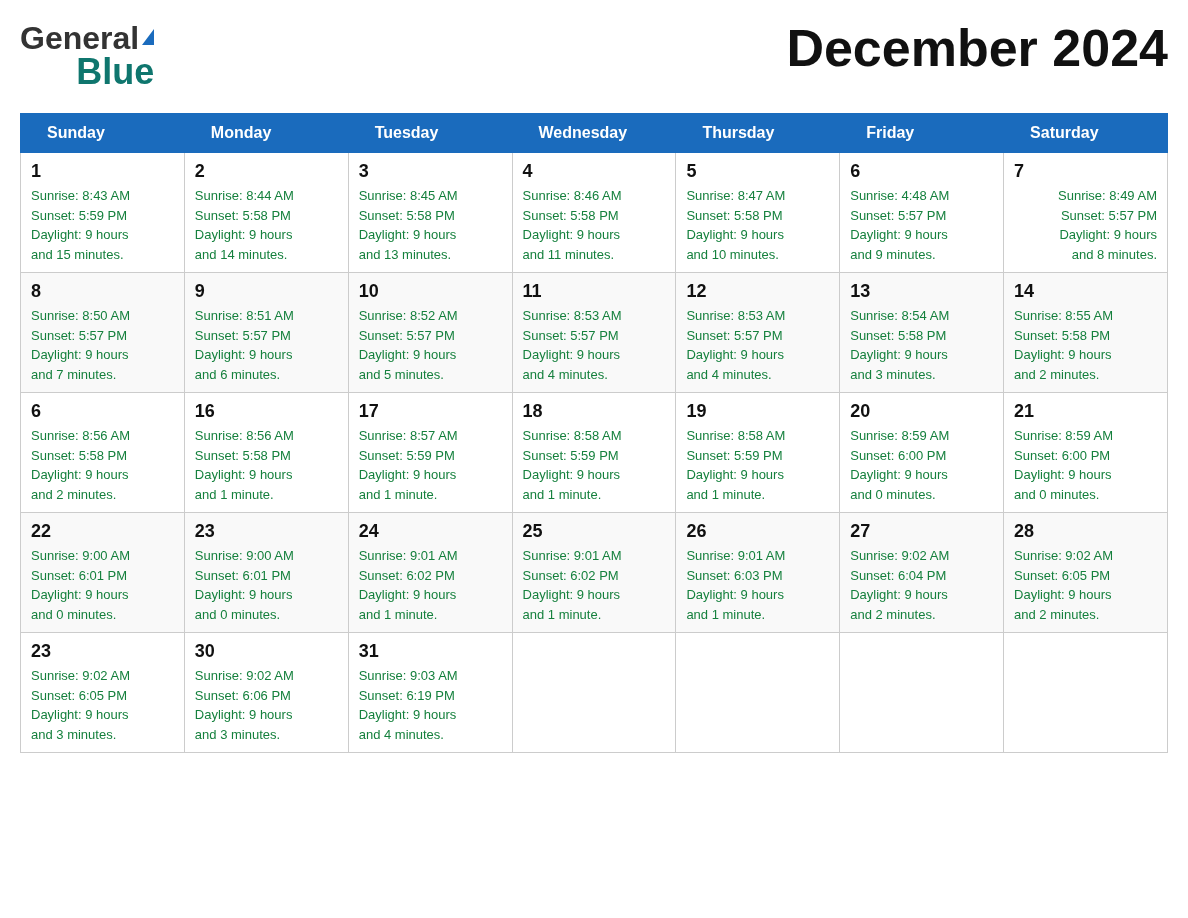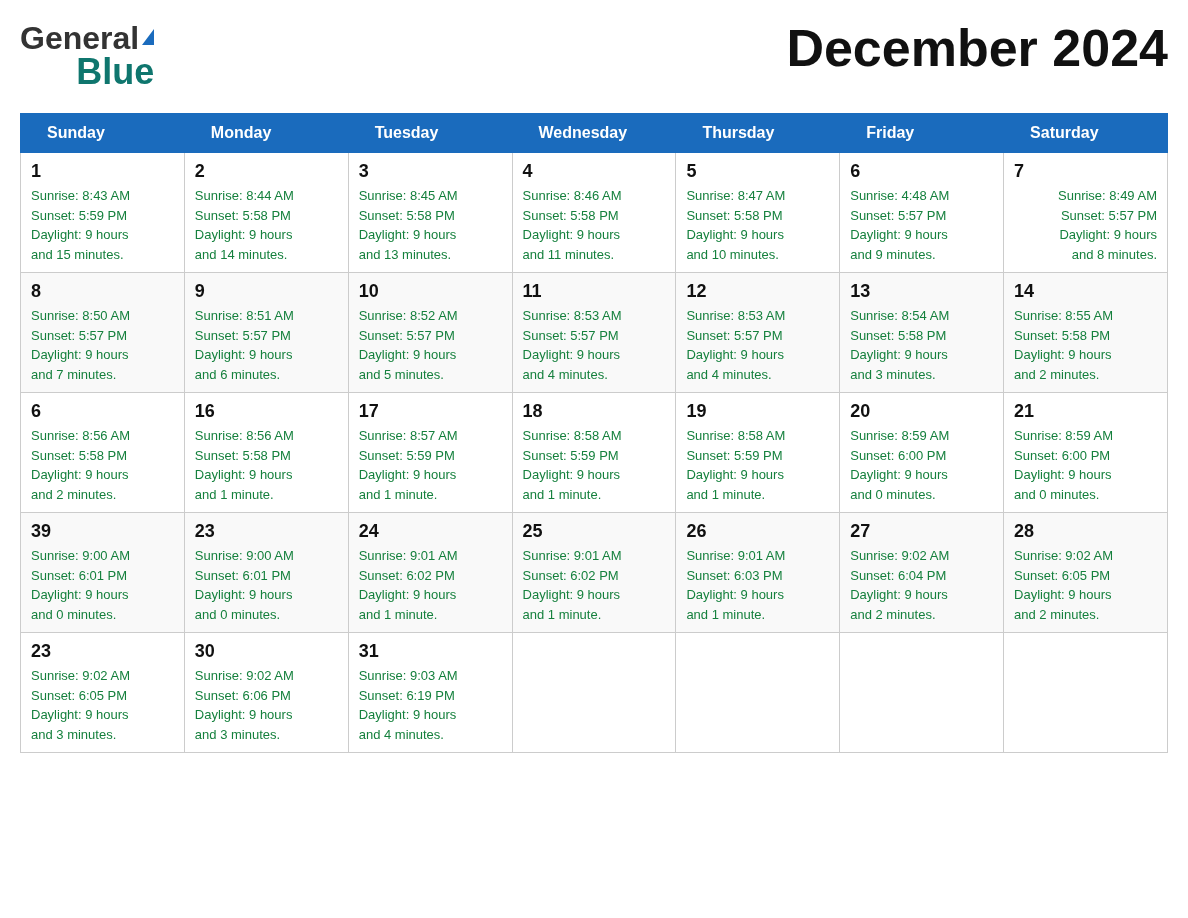--- a/index.html
+++ b/index.html
@@ -255,21 +255,21 @@
         <td>
           <div class="day-number">21</div>
           <div class="day-info" style="white-space: pre-line;">Sunrise: 8:59 AM
 Sunset: 6:00 PM
 Daylight: 9 hours
 and 0 minutes.</div>
         </td>
       </tr>
       <tr>
         <td>
-          <div class="day-number">39</div>
+          <div class="day-number">22</div>
           <div class="day-info" style="white-space: pre-line;">Sunrise: 9:00 AM
 Sunset: 6:01 PM
 Daylight: 9 hours
 and 0 minutes.</div>
         </td>
         <td>
           <div class="day-number">23</div>
           <div class="day-info" style="white-space: pre-line;">Sunrise: 9:00 AM
 Sunset: 6:01 PM
 Daylight: 9 hours

